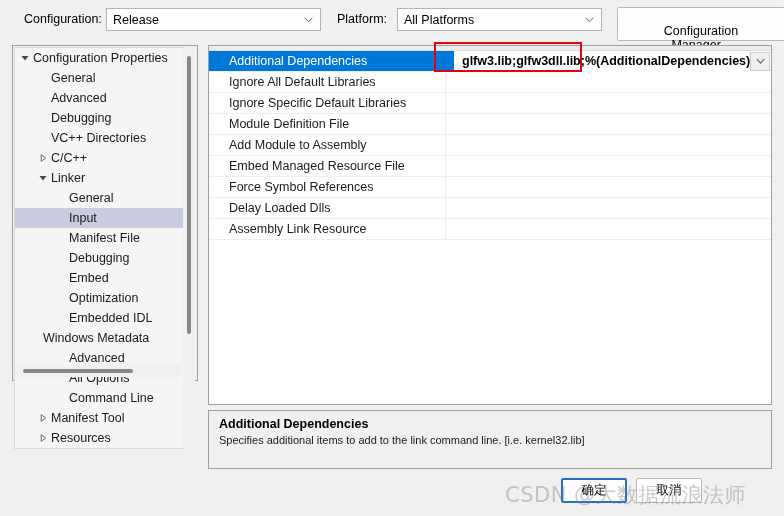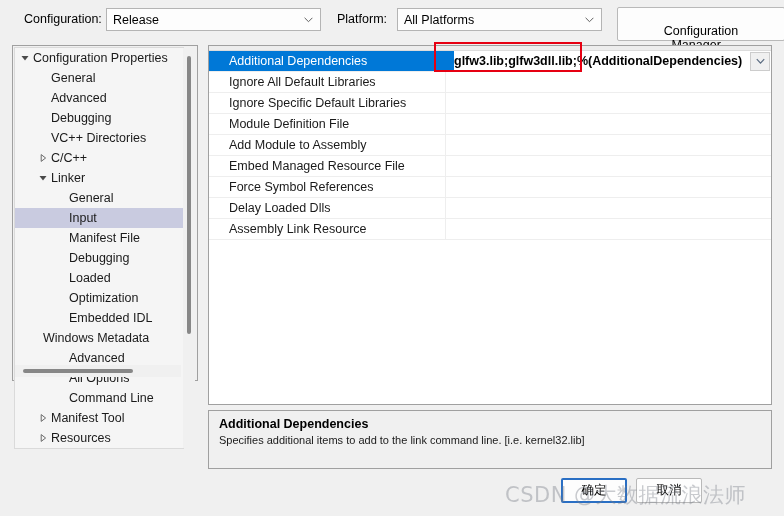--- a/index.html
+++ b/index.html
@@ -210,21 +210,21 @@
     box-sizing: border-box;
   }
   #editor-selbar {
     width: 9px;
     height: 21px;
     background: #0078d7;
     flex: 0 0 auto;
   }
   #editor-text {
     flex: 1;
-    padding-left: 0;
+    padding-left: 8px;
     font-size: 12.5px;
     font-weight: bold;
     color: #000;
     white-space: nowrap;
     overflow: hidden;
     line-height: 21px;
   }
   #editor-drop {
     width: 20px;
     height: 19px;
@@ -355,21 +355,21 @@
         </span><span class="txt" style="margin-left: 36px;">C/C++</span></div>
       <div class="tree-row"><span class="exp" style="left: 20px;">
           <svg width="8" height="8" viewBox="0 0 8 8">
             <path d="M0.5 2 L7.5 2 L4 6.5 Z" fill="#4a4a4a"></path>
           </svg>
         </span><span class="txt" style="margin-left: 36px;">Linker</span></div>
       <div class="tree-row"><span class="txt" style="margin-left: 54px;">General</span></div>
       <div class="tree-row sel"><span class="txt" style="margin-left: 54px;">Input</span></div>
       <div class="tree-row"><span class="txt" style="margin-left: 54px;">Manifest File</span></div>
       <div class="tree-row"><span class="txt" style="margin-left: 54px;">Debugging</span></div>
-      <div class="tree-row"><span class="txt" style="margin-left: 54px;">Loaded</span></div>
+      <div class="tree-row"><span class="txt" style="margin-left: 54px;">Embed</span></div>
       <div class="tree-row"><span class="txt" style="margin-left: 54px;">Optimization</span></div>
       <div class="tree-row"><span class="txt" style="margin-left: 54px;">Embedded IDL</span></div>
       <div class="tree-row"><span class="txt" style="margin-left: 28px;">Windows Metadata</span></div>
       <div class="tree-row"><span class="txt" style="margin-left: 54px;">Advanced</span></div>
       <div class="tree-row"><span class="txt" style="margin-left: 54px;">All Options</span></div>
       <div class="tree-row"><span class="txt" style="margin-left: 54px;">Command Line</span></div>
       <div class="tree-row"><span class="exp" style="left: 20px;">
           <svg width="8" height="8" viewBox="0 0 8 8">
             <path d="M2.2 0.6 L6.6 4 L2.2 7.4 Z" fill="none" stroke="#6a6a6a" stroke-width="1"></path>
           </svg>

